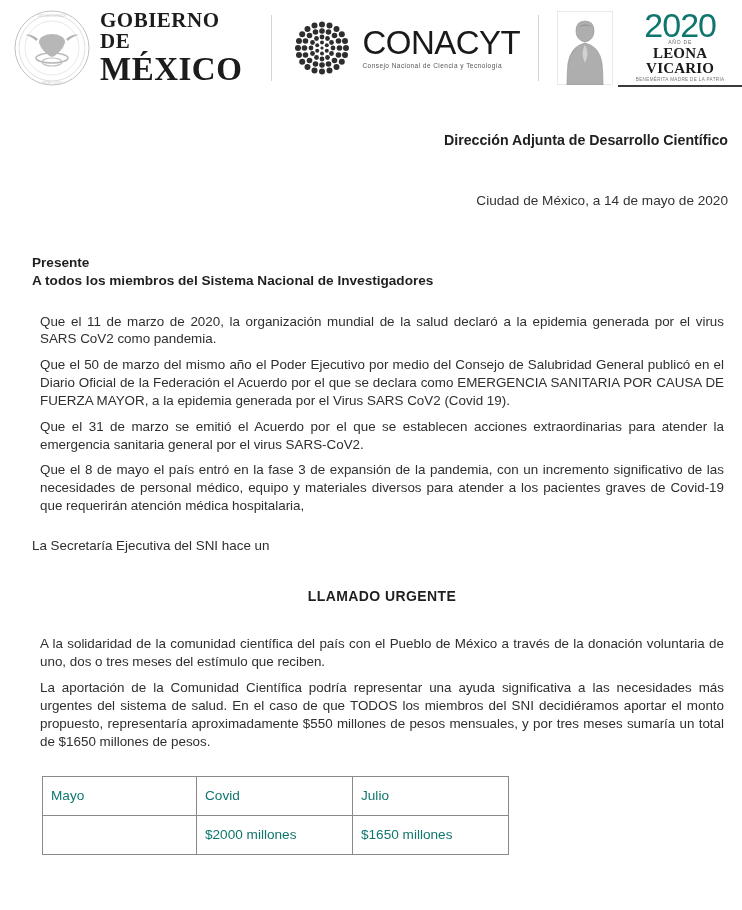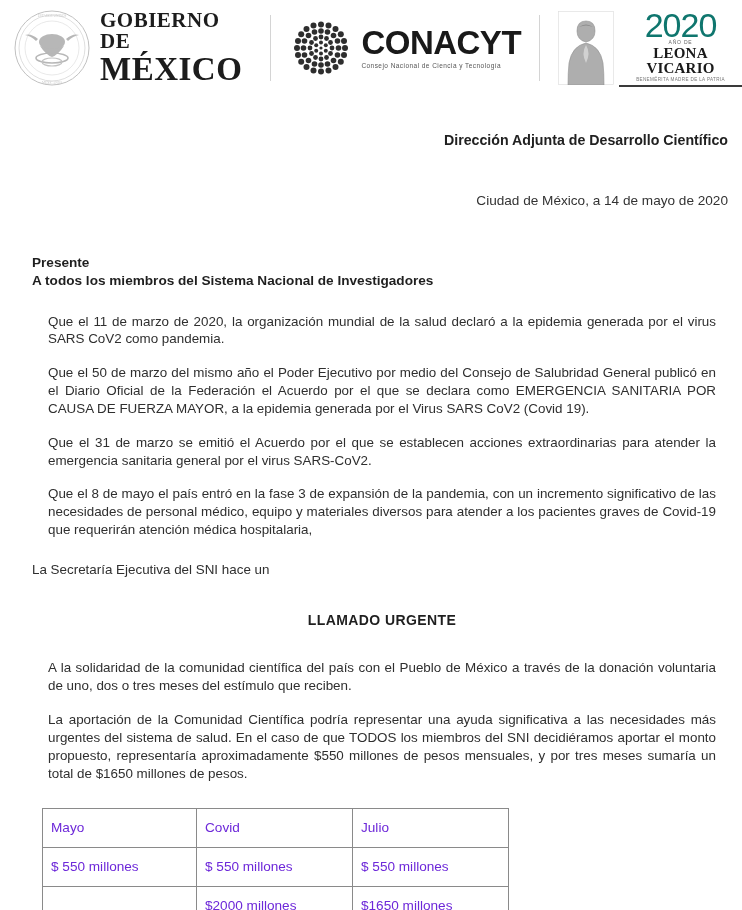--- a/index.html
+++ b/index.html
@@ -72,21 +72,21 @@
 
   
   .conacyt-wrap {
     display: flex;
     align-items: center;
   }
   .conacyt-dots { width: 64px; height: 64px; flex:0 0 auto;}
   .conacyt-text { margin-left: 8px; }
   .conacyt-name {
     font-family: "Liberation Sans", sans-serif;
-    font-weight: bold;
+    font-weight: normal;
     font-size: 33px;
     letter-spacing: -0.5px;
     color: #191919;
     line-height: 1;
     display: block;
     text-align: right;
   }
   .conacyt-sub {
     font-size: 6.5px;
     color: #555;
@@ -182,42 +182,42 @@
     letter-spacing: .4px;
     color: #1f1f1f;
   }
   .heading-considerando { margin-top: 38px; }
   .heading-llamado { margin-top: 32px; }
 
   .para-block { margin-top: 22px; }
   .para {
     text-align: justify;
     text-justify: inter-word;
-    margin: 16px;
+    margin: 8px;
   }
   .para + .para { margin-top: 0; }
   .para-plain { text-align: left; margin: 0; }
 
   .secretaria-line { margin-top: 22px; }
   .body-lower { margin-top: 30px; }
 
   
   .amount-table {
     margin-top: 26px;
     margin-left: 10px;
     border-collapse: collapse;
     width: 466px;
     table-layout: fixed;
   }
   .amount-table td {
     border: 1px solid #8a8a8a;
     height: 26px;
     padding: 10px 8px;
     font-size: 13.6px;
-    color: #6d28d9;
+    color: #0f766e;
     vertical-align: middle;
     white-space: nowrap;
   }
   .amount-table .col-1 { width: 154px; }
   .amount-table .col-2 { width: 156px; }
   .amount-table .col-3 { width: 156px; }
   .cell-empty { }
 </style>
 </head>
 <body>
@@ -378,25 +378,20 @@
   </div>
 
   <table class="amount-table">
     <tbody>
       <tr>
         <td class="col-1">Mayo</td>
         <td class="col-2">Covid</td>
         <td class="col-3">Julio</td>
       </tr>
       <tr>
-        <td class="col-1">$ 550  millones</td>
-        <td class="col-2">$ 550  millones</td>
-        <td class="col-3">$ 550  millones</td>
-      </tr>
-      <tr>
         <td class="col-1 cell-empty"></td>
         <td class="col-2">$2000 millones</td>
         <td class="col-3">$1650 millones</td>
       </tr>
     </tbody>
   </table>
 
 </div>
 
 </body></html>

